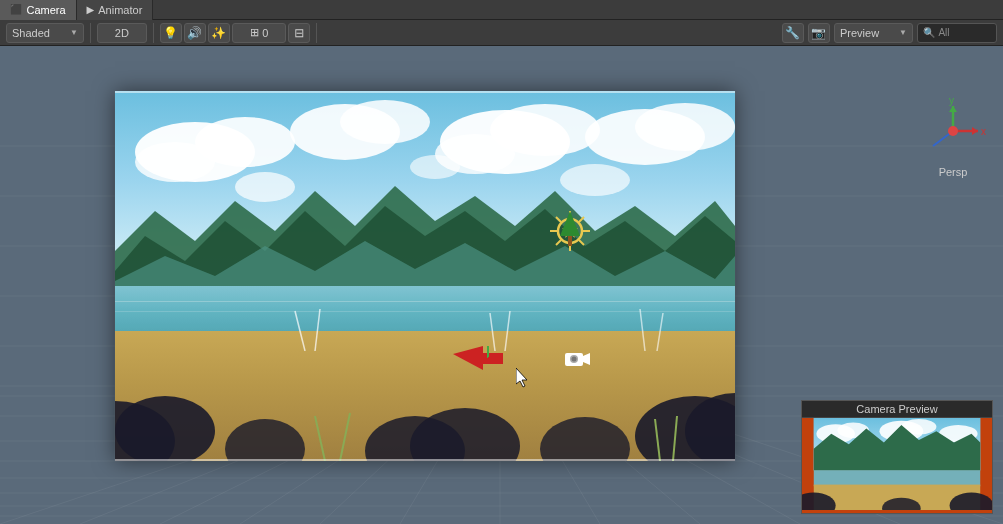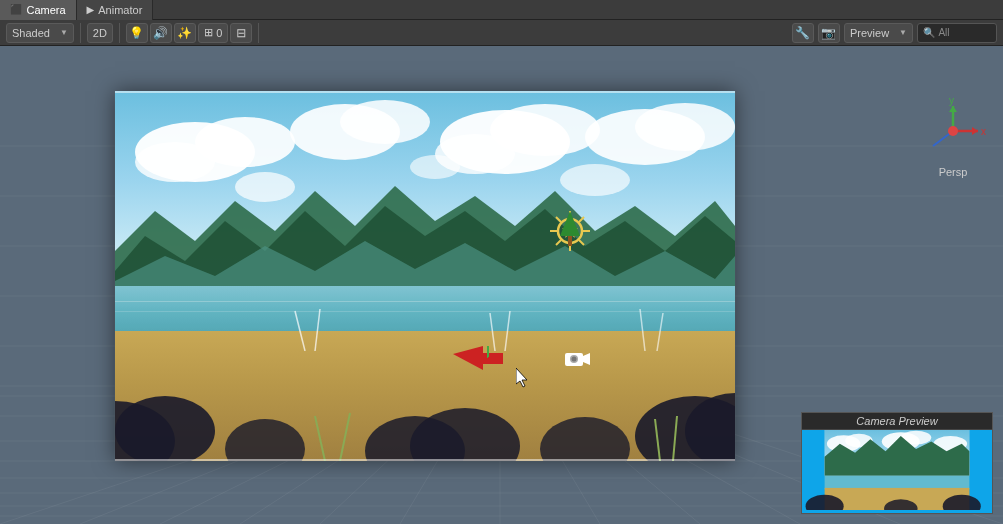--- a/index.html
+++ b/index.html
@@ -58,42 +58,42 @@
       gap: 2px;
       border-right: 1px solid #555;
       padding-right: 6px;
       margin-right: 2px;
     }
     .toolbar-btn {
       display: flex;
       align-items: center;
       justify-content: center;
       height: 20px;
-      padding: 0 5px;
+      padding: 0 17px;
       font-size: 11px;
       color: #ccc;
       background: #4a4a4a;
       border: 1px solid #5a5a5a;
       border-radius: 3px;
       cursor: pointer;
       white-space: nowrap;
       gap: 3px;
     }
     .toolbar-dropdown {
       display: flex;
       align-items: center;
       height: 20px;
       padding: 0 5px;
       font-size: 11px;
       color: #ccc;
       background: #4a4a4a;
       border: 1px solid #5a5a5a;
       border-radius: 3px;
       cursor: pointer;
-      gap: 10px;
+      gap: 20px;
     }
     .chevron-down {
       font-size: 8px;
       color: #aaa;
     }
     .toolbar-spacer { flex: 1; }
     .gizmos-area {
       display: flex;
       align-items: center;
       gap: 4px;
@@ -165,24 +165,23 @@
       flex-direction: column;
       align-items: center;
     }
 
     
     .camera-preview {
       position: absolute;
       bottom: 10px;
       right: 10px;
       width: 192px;
-      height: 102px;
-      background: #0ea5e9;
+      height: 114px;
+      background: #c2410c;
       border: 1px solid #555;
-      font-style: italic;
     }
     .camera-preview-title {
       text-align: center;
       font-size: 11px;
       color: #ccc;
       padding: 2px 0;
       background: #2a2a2a;
       border-bottom: 1px solid #444;
     }
     .camera-preview-content {

